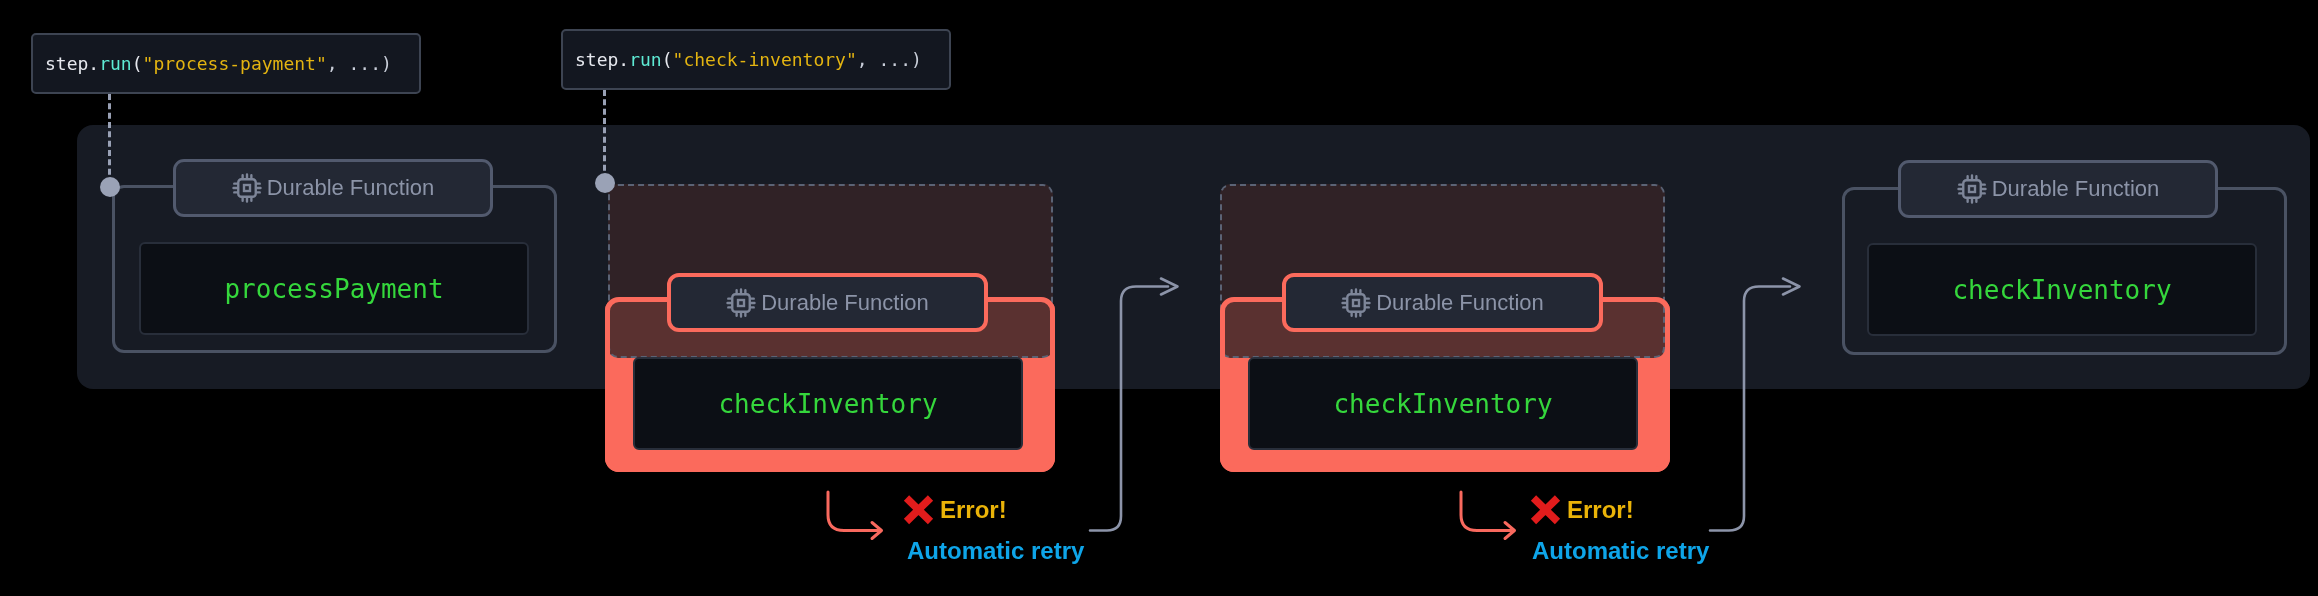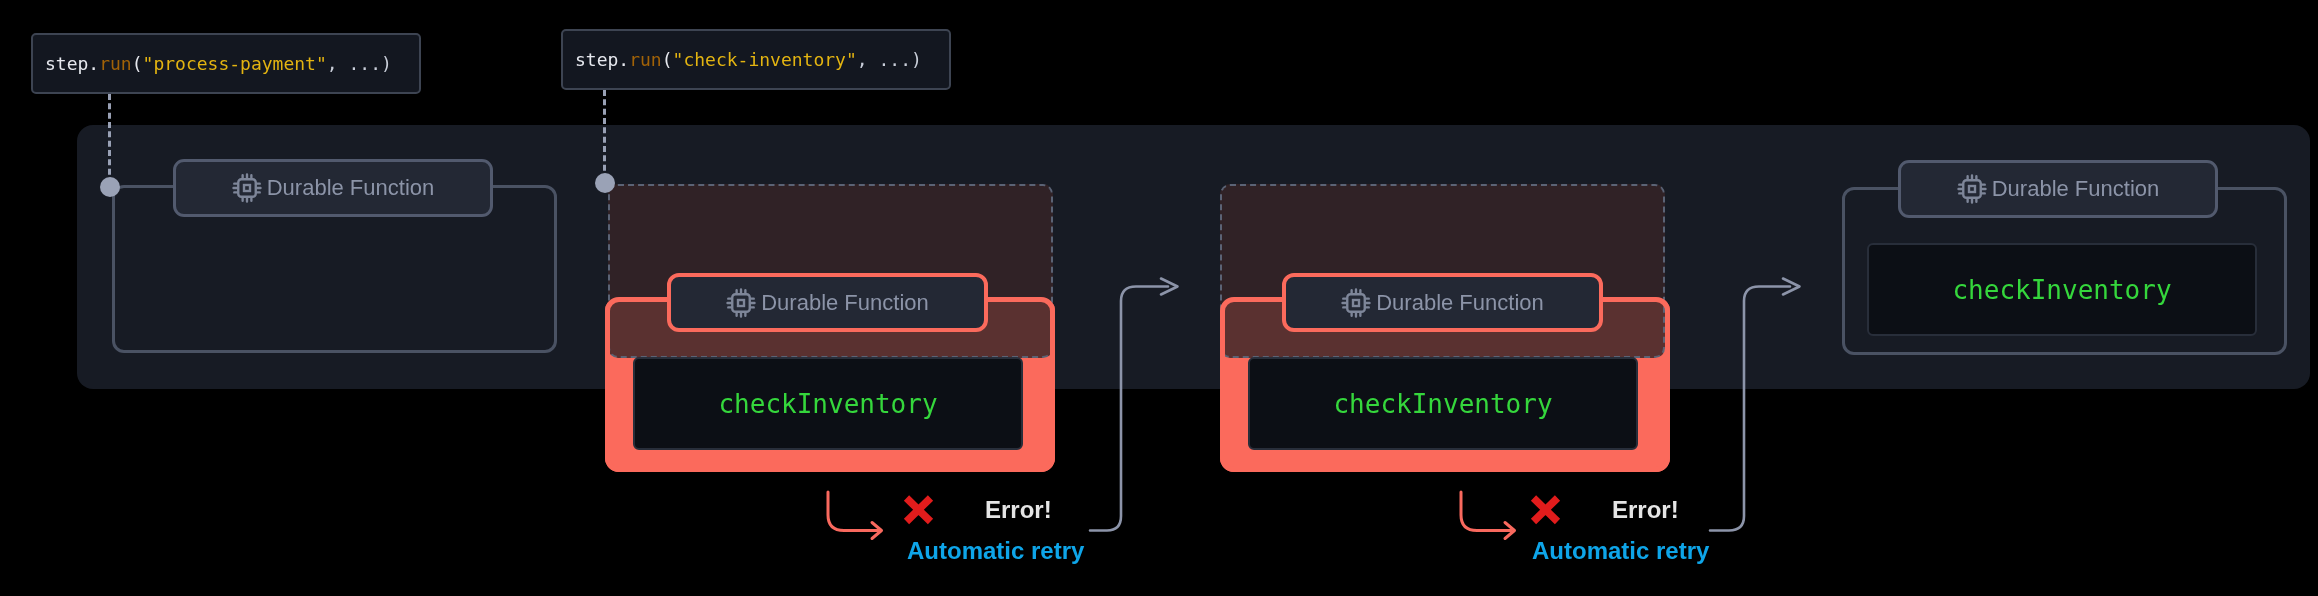--- a/index.html
+++ b/index.html
@@ -16,21 +16,21 @@
   .tooltip{
     position:absolute;width:390px;height:61px;
     background:#131720;border:2px solid #3d4452;border-radius:5px;
     display:flex;align-items:center;padding-left:12px;
     font-family:"DejaVu Sans Mono","Liberation Mono",monospace;font-size:18px;
     white-space:pre;z-index:7;
   }
   .tooltip.t1{left:31px;top:33px;}
   .tooltip.t2{left:561px;top:29px;}
   .tok-plain{color:#e6e8ee;}
-  .tok-fn{color:#a16207;}
+  .tok-fn{color:#5eead4;}
   .tok-str{color:#e3b411;}
   .tok-rest{color:#c9ced9;}
   
   .drop{
     position:absolute;width:0;border-left:3.5px dashed #99a1b5;z-index:6;
   }
   .drop.d1{left:108px;top:94px;height:90px;}
   .drop.d2{left:603px;top:90px;height:90px;}
   .dot{
     position:absolute;width:20px;height:20px;border-radius:50%;
@@ -84,22 +84,22 @@
     display:flex;align-items:center;justify-content:center;
     font-family:"DejaVu Sans Mono","Liberation Mono",monospace;
     font-size:26px;color:#35d73c;z-index:4;white-space:pre;
   }
   .codebox.c1{left:139px;top:242px;}
   .codebox.c2{left:633px;top:357px;}
   .codebox.c3{left:1248px;top:357px;}
   .codebox.c4{left:1867px;top:243px;}
   
   .err-label{
-    position:absolute;font-size:24px;font-weight:700;color:#e5e5e5;
-    line-height:26px;z-index:6;white-space:nowrap;margin-left:45px;
+    position:absolute;font-size:24px;font-weight:700;color:#eab308;
+    line-height:26px;z-index:6;white-space:nowrap;
   }
   .err-label.e1{left:940px;top:497px;}
   .err-label.e2{left:1567px;top:497px;}
   .retry-label{
     position:absolute;font-size:24px;font-weight:700;color:#0ea5e9;
     line-height:26px;z-index:6;white-space:nowrap;
   }
   .retry-label.e1{left:907px;top:538px;}
   .retry-label.e2{left:1532px;top:538px;}
   .overlay{position:absolute;left:0;top:0;z-index:6;pointer-events:none;}
@@ -124,20 +124,21 @@
   <div class="badge b1">
     <svg class="chip" width="30" height="30" viewBox="0 0 24 24">
       <g stroke="#7e8699" stroke-width="1.9" fill="none" stroke-linecap="round">
         <rect x="5" y="5" width="14" height="14" rx="2.5"></rect>
         <rect x="9.6" y="9.6" width="4.8" height="4.8"></rect>
         <path d="M8.5 1.8V4.2 M12 1.2V4.2 M15.5 1.8V4.2 M8.5 19.8V22.2 M12 19.8V22.8 M15.5 19.8V22.2 M1.8 8.5H4.2 M1.2 12H4.2 M1.8 15.5H4.2 M19.8 8.5H22.2 M19.8 12H22.8 M19.8 15.5H22.2"></path>
       </g>
     </svg>
     <span>Durable Function</span>
   </div>
+  <div class="codebox c1"><span>processPayment</span></div>
 
   <div class="retry-fill r2"></div>
   <div class="ghost g2"></div>
   <div class="retry-border r2"></div>
   <div class="badge red b2">
     <svg class="chip" width="30" height="30" viewBox="0 0 24 24">
       <g stroke="#7e8699" stroke-width="1.9" fill="none" stroke-linecap="round">
         <rect x="5" y="5" width="14" height="14" rx="2.5"></rect>
         <rect x="9.6" y="9.6" width="4.8" height="4.8"></rect>
         <path d="M8.5 1.8V4.2 M12 1.2V4.2 M15.5 1.8V4.2 M8.5 19.8V22.2 M12 19.8V22.8 M15.5 19.8V22.2 M1.8 8.5H4.2 M1.2 12H4.2 M1.8 15.5H4.2 M19.8 8.5H22.2 M19.8 12H22.8 M19.8 15.5H22.2"></path>

